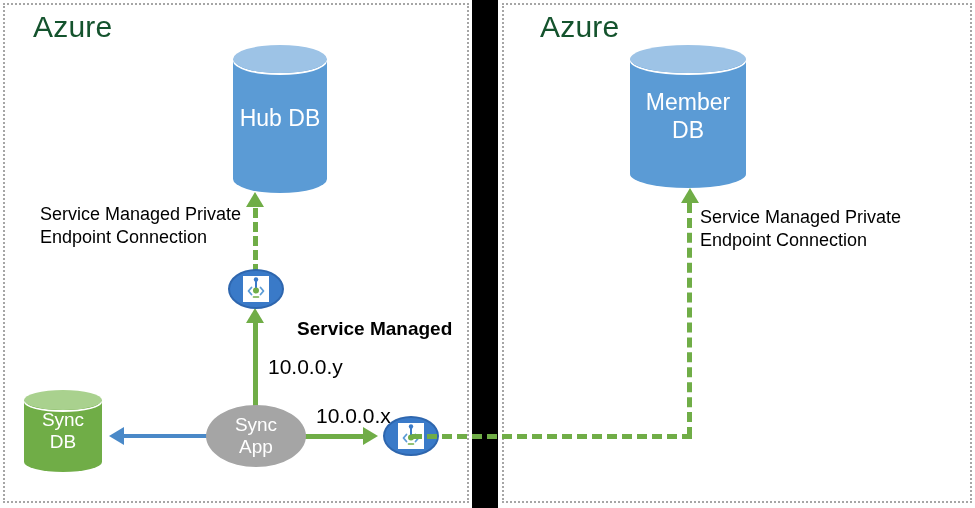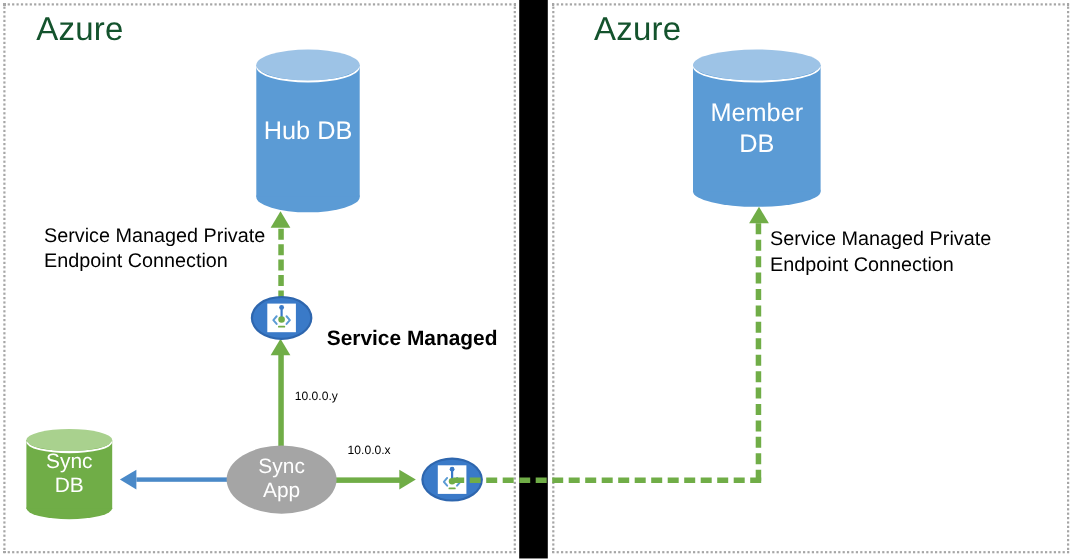--- a/index.html
+++ b/index.html
@@ -54,22 +54,22 @@
 
   .arrow-up{position:absolute;width:0;height:0;border-left:9px solid transparent;
             border-right:9px solid transparent;border-bottom:15px solid #70AD47;z-index:3;}
   .arrow-right{position:absolute;width:0;height:0;border-top:9px solid transparent;
                border-bottom:9px solid transparent;border-left:15px solid #70AD47;z-index:3;}
   .arrow-left-blue{position:absolute;width:0;height:0;border-top:9px solid transparent;
                    border-bottom:9px solid transparent;border-right:15px solid #4A89C8;z-index:3;}
 
   
   .cap{position:absolute;font-size:18px;color:#000000;line-height:1.28;z-index:5;}
-  .cap.bold{font-weight:bold;font-size:19px;line-height:1.3;}
-  .ip{position:absolute;font-size:11px;color:#000000;z-index:5;}
+  .cap.bold{font-weight:bold;font-size:19px;line-height:1.3;margin-top:20px;}
+  .ip{position:absolute;font-size:21px;color:#000000;z-index:5;}
 </style>
 </head>
 <body>
 
 <div id="stage">
 
   <div id="panel-left" class="panel"></div>
   <div class="panel-title" style="left:33px;top:10px;">Azure</div>
 
   <div class="cyl blue-db" style="left:188px;top:45px;width:94px;height:148px;margin-left:45px;">

